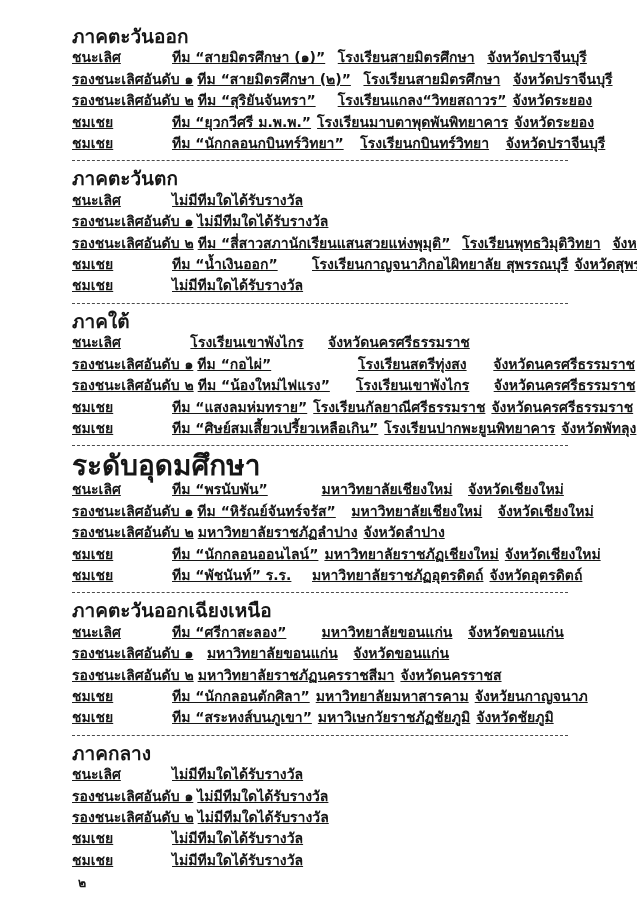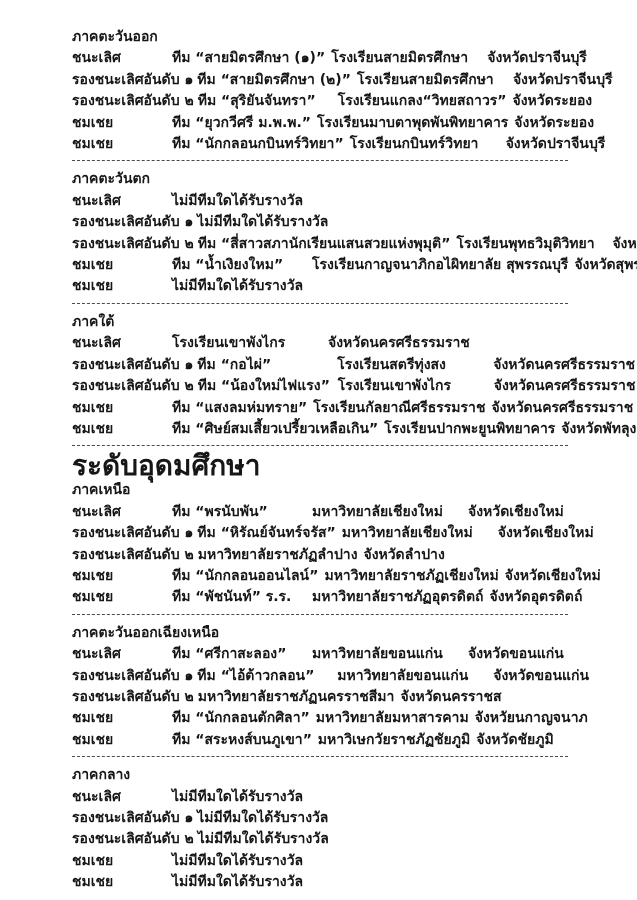--- a/index.html
+++ b/index.html
@@ -2,26 +2,26 @@
 <html lang="th"><head>
 <meta charset="utf-8">
 <style>
   html,body{margin:0;padding:0;}
   body{
     width:637px;height:900px;background:#ffffff;color:#161616;
     font-family:"DejaVu Sans","Liberation Sans",sans-serif;
     box-sizing:border-box;padding:26px 0 0 72px;overflow:hidden;
   }
   .content{width:500px;}
-  .region{font-size:14px;line-height:21.4px;font-weight:600;white-space:nowrap;}
-  .row{display:flex;font-size:14px;line-height:21.4px;font-weight:600;white-space:nowrap;}
+  .region{font-size:19px;line-height:21.4px;font-weight:600;white-space:nowrap;}
+  .row{display:flex;font-size:14px;line-height:21.4px;font-weight:600;white-space:nowrap;text-decoration:underline;}
   .cell{flex:0 0 auto;}
   .cell.award{min-width:96px;padding-right:4px;}
   .cell.team{min-width:134px;padding-right:6px;}
-  .cell.school{min-width:150px;padding-right:6px;}
+  .cell.school{min-width:150px;padding-right:6px;text-align:center;}
   .cell.province{}
   .separator{border-top:1px dashed #4a4a4a;margin:6px 0 7px 0;width:496px;height:0;}
   .level-heading{font-size:28px;line-height:26px;font-weight:700;margin:2px 0 0 0;}
   .footer{display:flex;align-items:center;width:496px;margin-top:5px;}
   .page-num{font-size:12.5px;font-weight:600;padding:0 6px;line-height:14px;}
 </style>
 </head>
 <body>
 
 <div class="content">
@@ -76,21 +76,21 @@
       <span class="cell province"></span>
     </div>
     <div class="row">
       <span class="cell award">รองชนะเลิศอันดับ ๒</span>
       <span class="cell team">ทีม “สี่สาวสภานักเรียนแสนสวยแห่งพุมุติ”</span>
       <span class="cell school">โรงเรียนพุทธวิมุติวิทยา</span>
       <span class="cell province">จังหวัดกาญจนบุรี</span>
     </div>
     <div class="row">
       <span class="cell award">ชมเชย</span>
-      <span class="cell team">ทีม “น้ำเงิยงใหม”</span>
+      <span class="cell team">ทีม “น้ำเงินออก”</span>
       <span class="cell school">โรงเรียนกาญจนาภิกอไผิทยาลัย สุพรรณบุรี</span>
       <span class="cell province">จังหวัดสุพรรณบุรี</span>
     </div>
     <div class="row">
       <span class="cell award">ชมเชย</span>
       <span class="cell team">ไม่มีทีมใดได้รับรางวัล</span>
       <span class="cell school"></span>
       <span class="cell province"></span>
     </div>
   </div>
@@ -126,21 +126,20 @@
       <span class="cell team">ทีม “ศิษย์สมเสี้ยวเปรี้ยวเหลือเกิน”</span>
       <span class="cell school">โรงเรียนปากพะยูนพิทยาคาร</span>
       <span class="cell province">จังหวัดพัทลุง</span>
     </div>
   </div>
   <div class="separator"></div>
 
   <div class="level-heading">ระดับอุดมศึกษา</div>
 
   <div class="section">
-    <div class="region">ภาคเหนือ</div>
     <div class="row">
       <span class="cell award">ชนะเลิศ</span>
       <span class="cell team">ทีม “พรนับพัน”</span>
       <span class="cell school">มหาวิทยาลัยเชียงใหม่</span>
       <span class="cell province">จังหวัดเชียงใหม่</span>
     </div>
     <div class="row">
       <span class="cell award">รองชนะเลิศอันดับ ๑</span>
       <span class="cell team">ทีม “หิรัณย์จันทร์จรัส”</span>
       <span class="cell school">มหาวิทยาลัยเชียงใหม่</span>
@@ -169,21 +168,20 @@
   <div class="section">
     <div class="region">ภาคตะวันออกเฉียงเหนือ</div>
     <div class="row">
       <span class="cell award">ชนะเลิศ</span>
       <span class="cell team">ทีม “ศรีกาสะลอง”</span>
       <span class="cell school">มหาวิทยาลัยขอนแก่น</span>
       <span class="cell province">จังหวัดขอนแก่น</span>
     </div>
     <div class="row">
       <span class="cell award">รองชนะเลิศอันดับ ๑</span>
-      <span class="cell team">ทีม “ไอ้ต้าวกลอน”</span>
       <span class="cell school">มหาวิทยาลัยขอนแก่น</span>
       <span class="cell province">จังหวัดขอนแก่น</span>
     </div>
     <div class="row">
       <span class="cell award">รองชนะเลิศอันดับ ๒</span>
       <span class="cell school">มหาวิทยาลัยราชภัฏนครราชสีมา</span>
       <span class="cell province">จังหวัดนครราชส</span>
     </div>
     <div class="row">
       <span class="cell award">ชมเชย</span>

